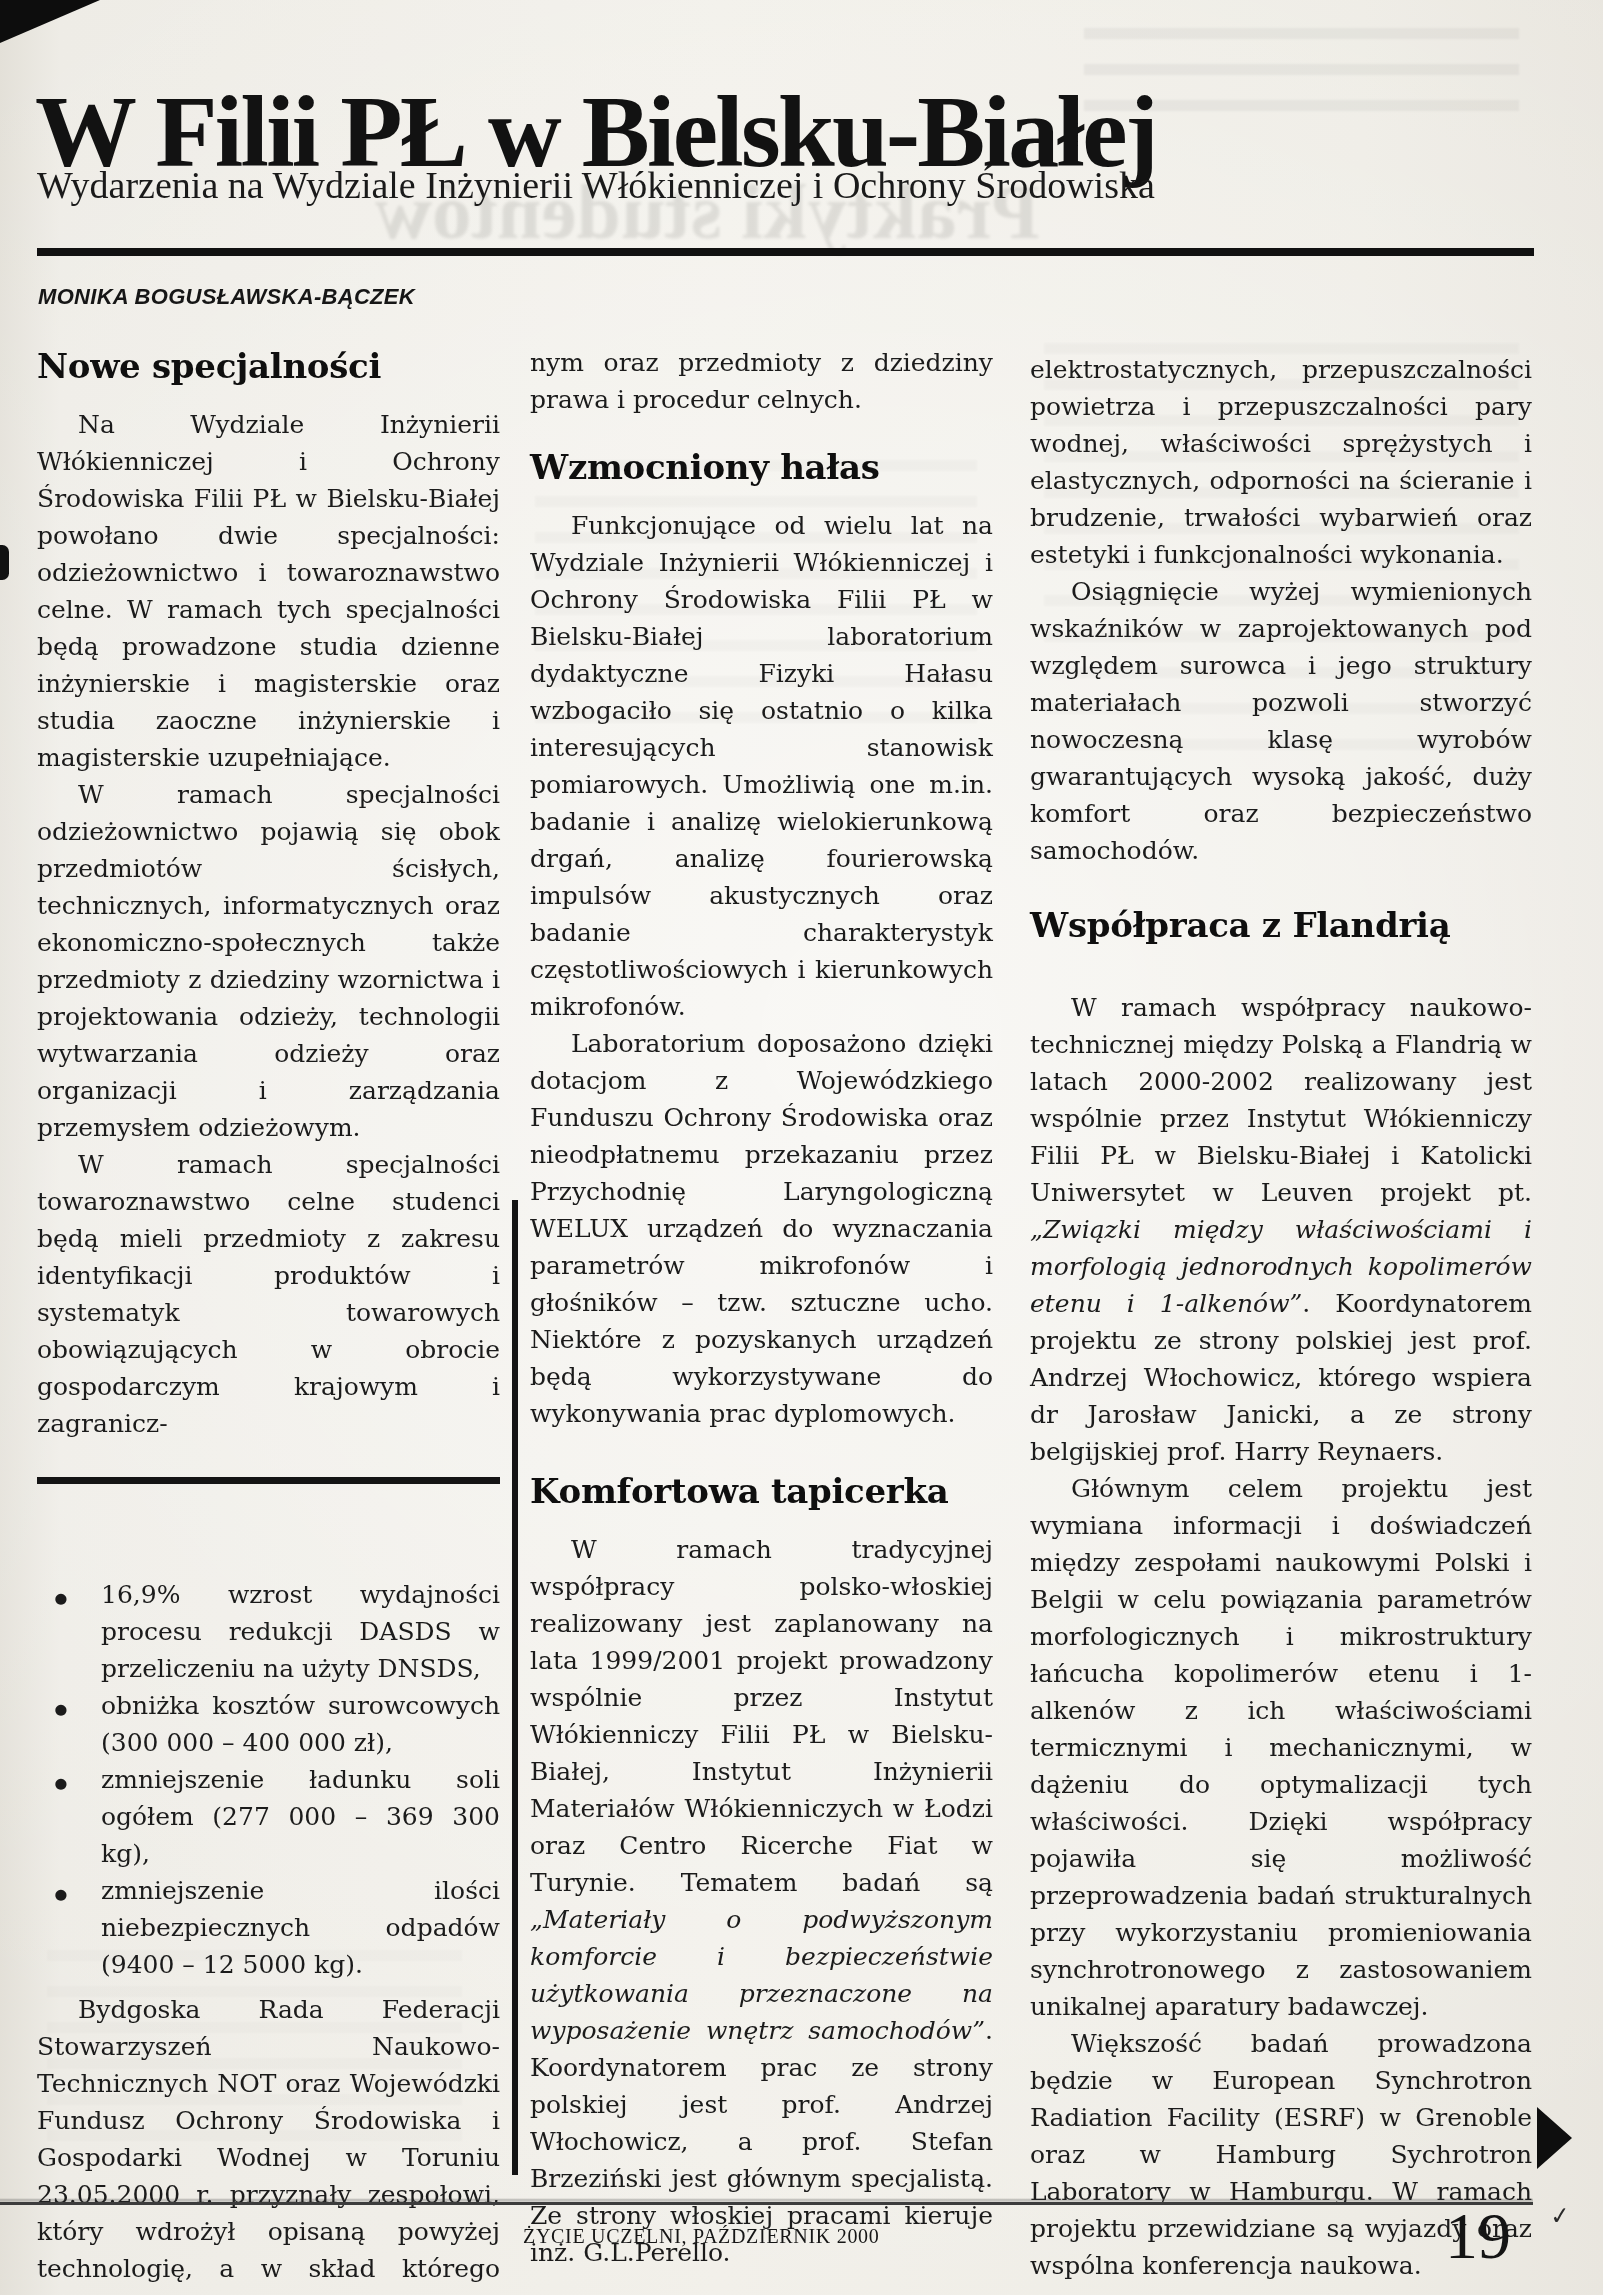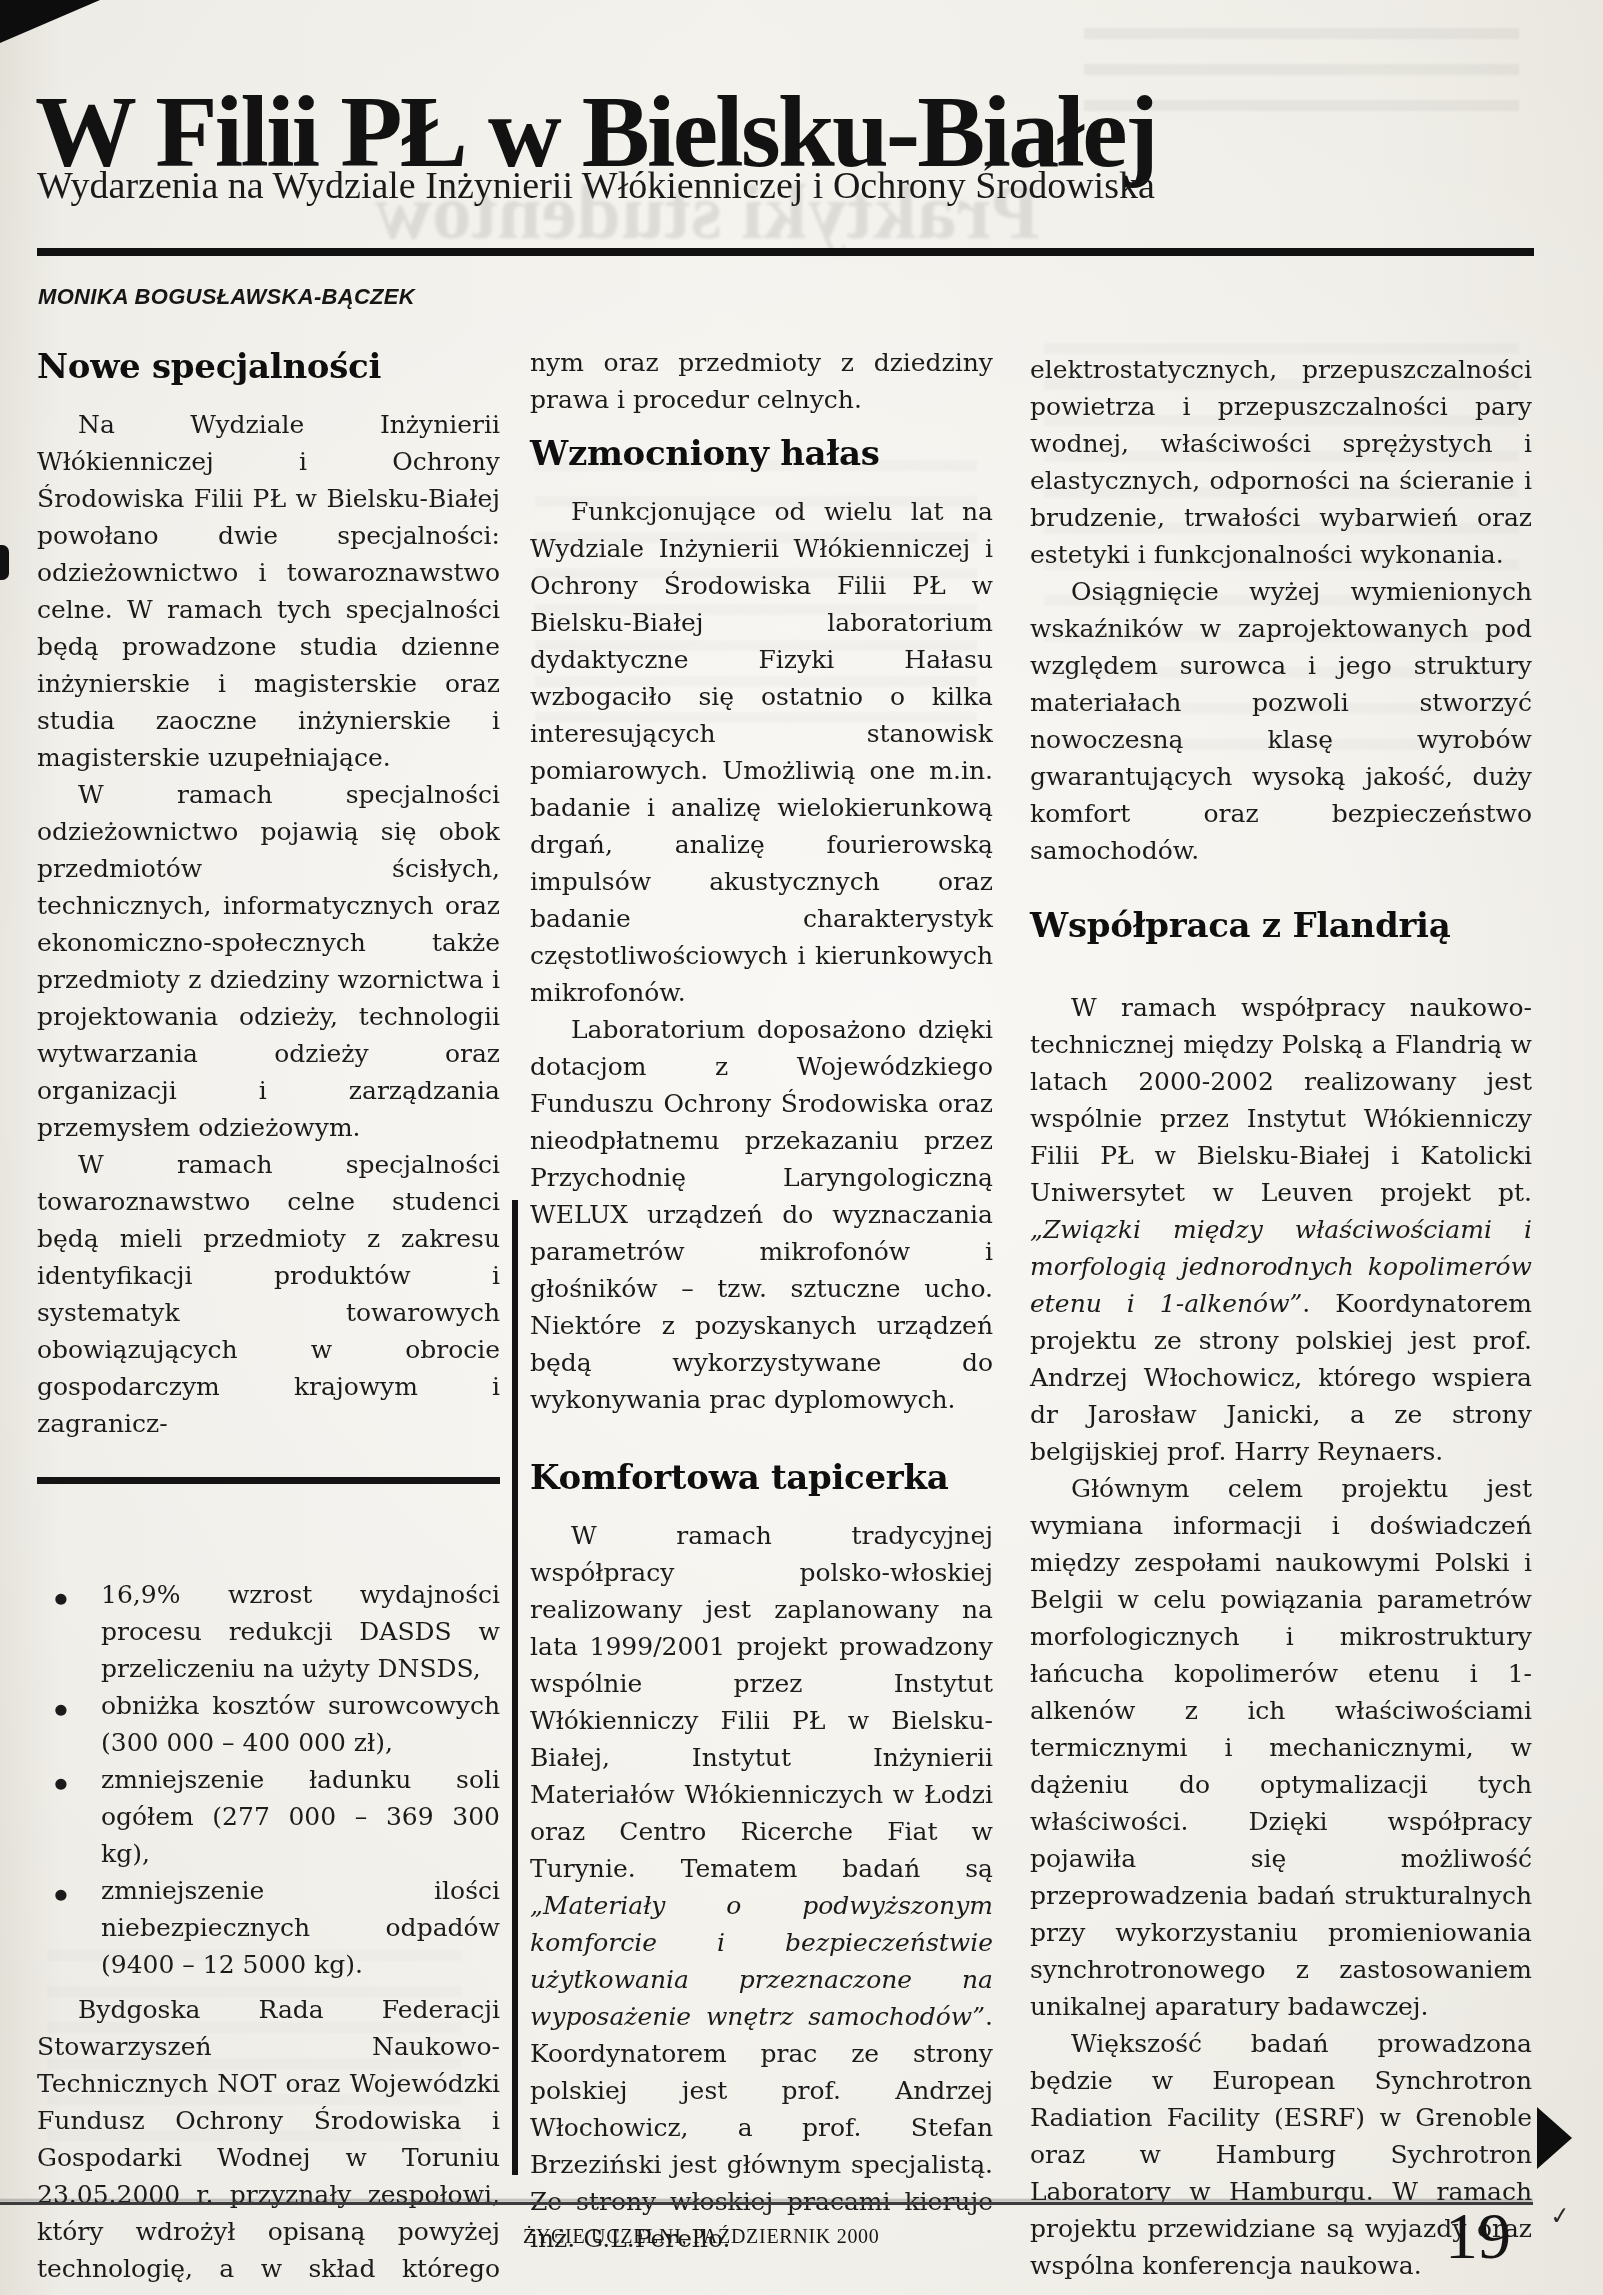--- a/index.html
+++ b/index.html
@@ -92,21 +92,21 @@
       <li>obniżka kosztów surowcowych (300 000 – 400 000 zł),</li>
       <li>zmniejszenie ładunku soli ogółem (277 000 – 369 300 kg),</li>
       <li>zmniejszenie ilości niebezpiecznych odpadów (9400 – 12 5000 kg).</li>
     </ul>
     <p class="indent">Bydgoska Rada Federacji Stowarzyszeń Naukowo-Technicznych NOT oraz Wojewódzki Fundusz Ochrony Środowiska i Gospodarki Wodnej w Toruniu 23.05.2000 r. przyznały zespołowi, który wdrożył opisaną powyżej technologię, a w skład którego weszli pracownicy ZCh Zachem w Bydgoszczy, Politechniki Łódzkiej i Zakładu Projektowego Biprochem, nagrodę zespołową I stopnia za osiągnięcia w dziedzinie techniki za rok 1999.</p>
 
   </div>
 
   <div class="col col-2">
     <p class="cont">nym oraz przedmioty z dziedziny prawa i procedur celnych.</p>
-    <h2 class="section" style="margin-top:16px;">Wzmocniony hałas</h2>
+    <h2 class="section" style="margin-top:30px;">Wzmocniony hałas</h2>
     <p class="indent">Funkcjonujące od wielu lat na Wydziale Inżynierii Włókienniczej i Ochrony Środowiska Filii PŁ w Bielsku-Białej laboratorium dydaktyczne Fizyki Hałasu wzbogaciło się ostatnio o kilka interesujących stanowisk pomiarowych. Umożliwią one m.in. badanie i analizę wielokierunkową drgań, analizę fourierowską impulsów akustycznych oraz badanie charakterystyk częstotliwościowych i kierunkowych mikrofonów.</p>
     <p class="indent">Laboratorium doposażono dzięki dotacjom z Wojewódzkiego Funduszu Ochrony Środowiska oraz nieodpłatnemu przekazaniu przez Przychodnię Laryngologiczną WELUX urządzeń do wyznaczania parametrów mikrofonów i głośników – tzw. sztuczne ucho. Niektóre z pozyskanych urządzeń będą wykorzystywane do wykonywania prac dyplomowych.</p>
     <h2 class="section" style="margin-top:40px;">Komfortowa tapicerka</h2>
     <p class="indent"><span>W ramach tradycyjnej współpracy polsko-włoskiej realizowany jest zaplanowany na lata 1999/2001 projekt prowadzony wspólnie przez Instytut Włókienniczy Filii PŁ w Bielsku-Białej, Instytut Inżynierii Materiałów Włókienniczych w Łodzi oraz Centro Ricerche Fiat w Turynie. Tematem badań są </span><span class="italic">„Materiały o podwyższonym komforcie i bezpieczeństwie użytkowania przeznaczone na wyposażenie wnętrz samochodów”</span><span>. Koordynatorem prac ze strony polskiej jest prof. Andrzej Włochowicz, a prof. Stefan Brzeziński jest głównym specjalistą. Ze strony włoskiej pracami kieruje inż. G.L.Perello.</span></p>
 
   </div>
 
   <div class="col col-3">
     <p class="cont">elektrostatycznych, przepuszczalności powietrza i przepuszczalności pary wodnej, właściwości sprężystych i elastycznych, odporności na ścieranie i brudzenie, trwałości wybarwień oraz estetyki i funkcjonalności wykonania.</p>
     <p class="indent">Osiągnięcie wyżej wymienionych wskaźników w zaprojektowanych pod względem surowca i jego struktury materiałach pozwoli stworzyć nowoczesną klasę wyrobów gwarantujących wysoką jakość, duży komfort oraz bezpieczeństwo samochodów.</p>

